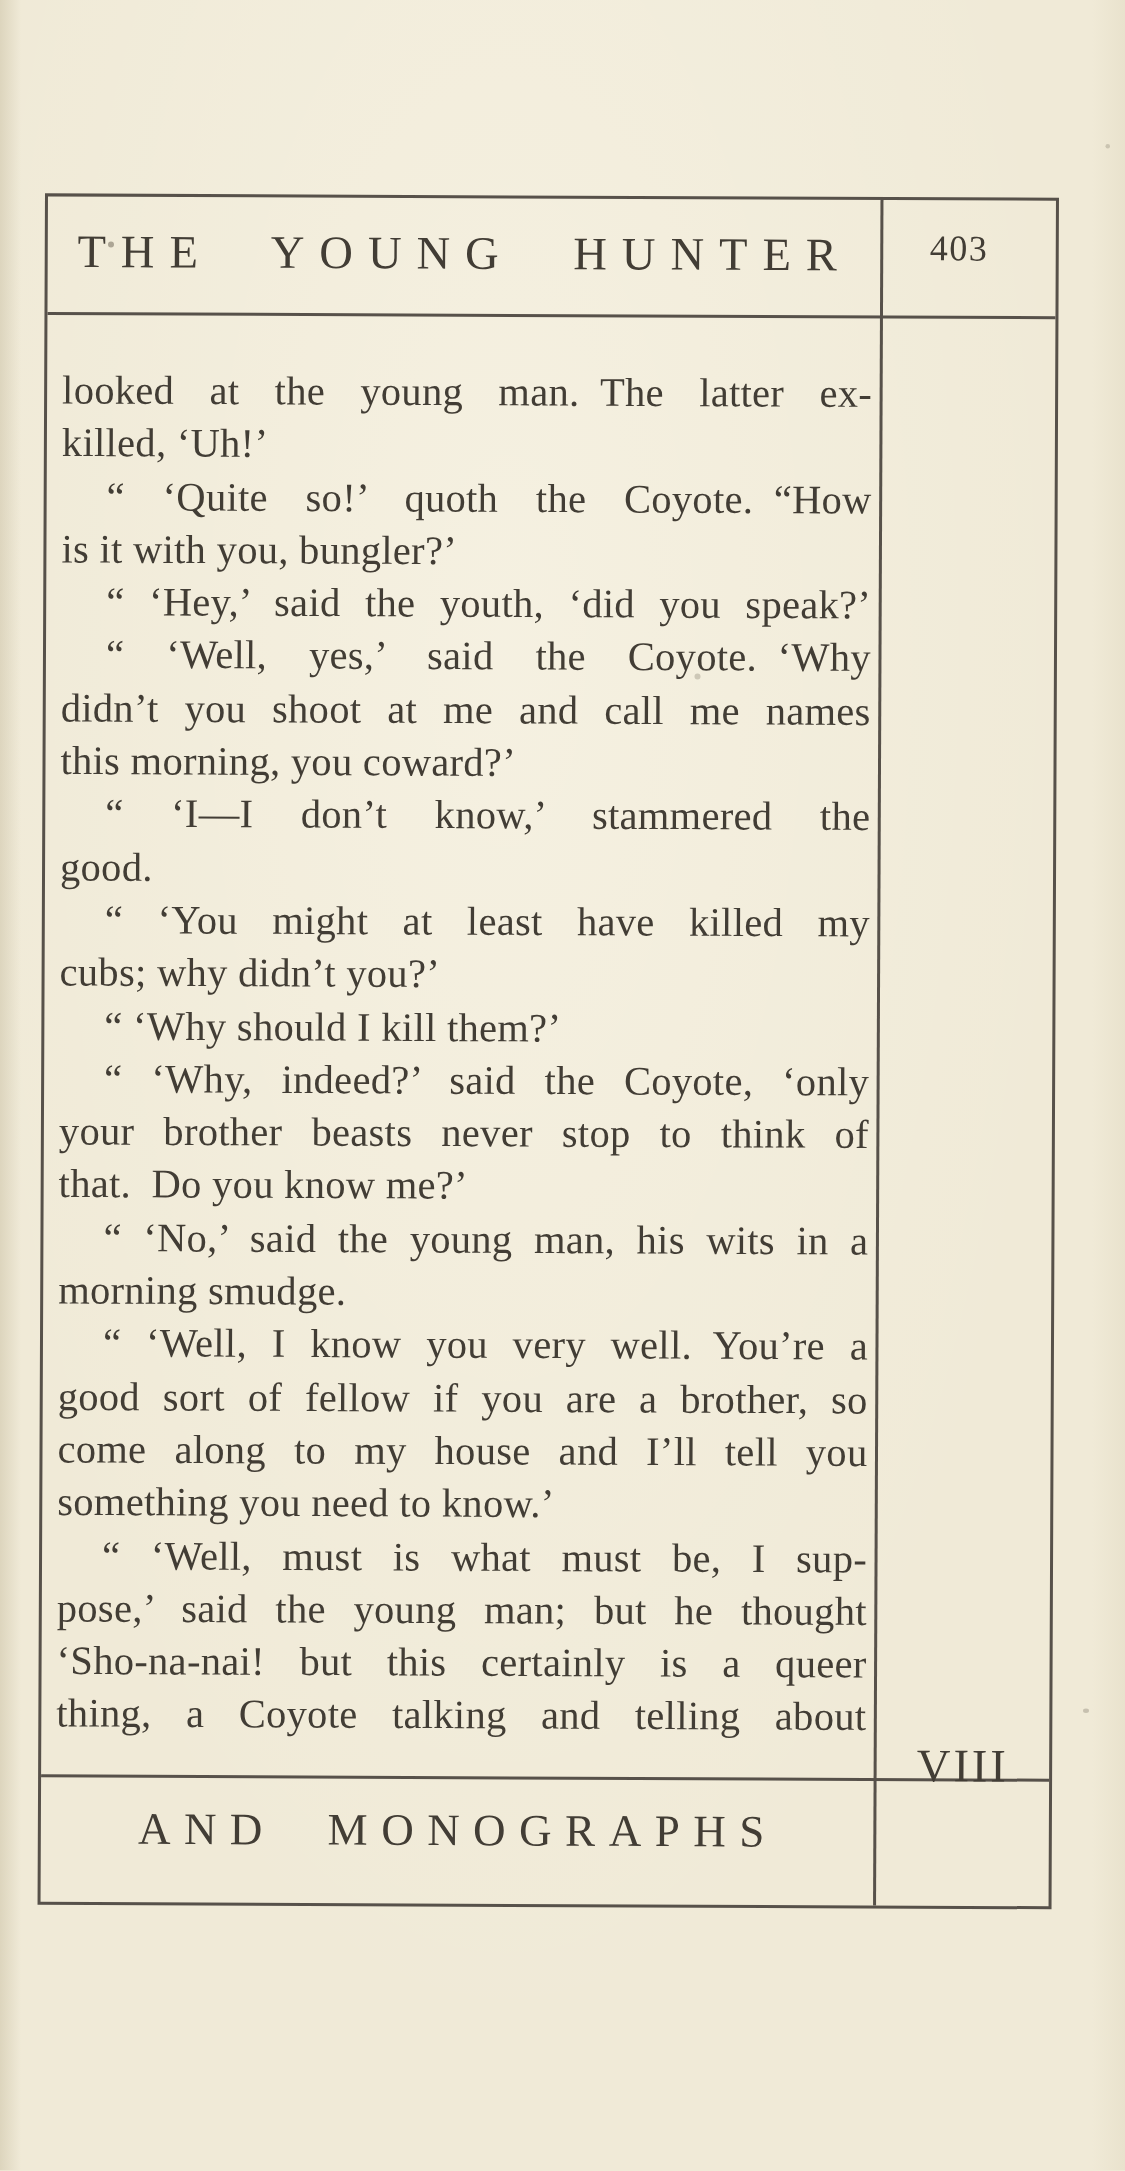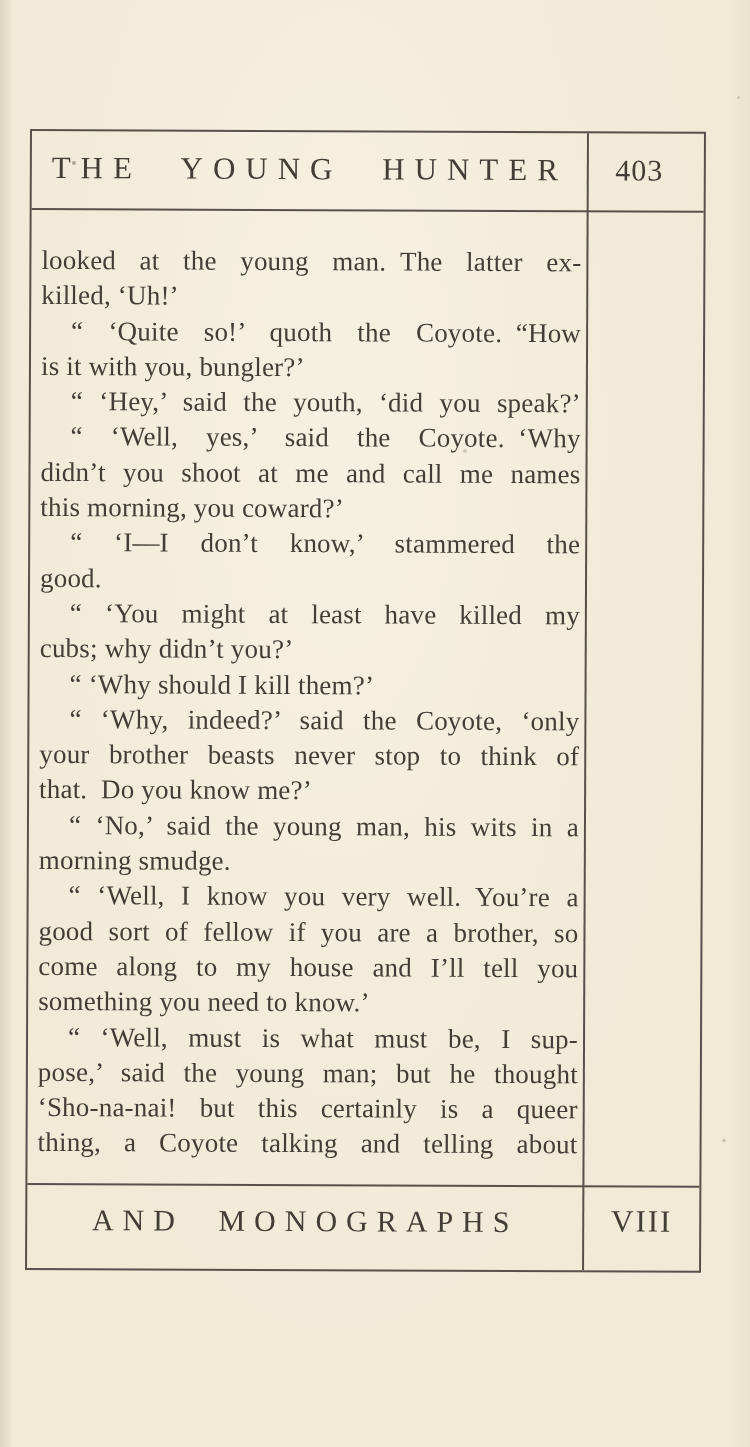--- a/index.html
+++ b/index.html
@@ -25,38 +25,38 @@
   .hline{position:absolute;left:0;right:0;height:2px;background:var(--rule,#57514a);}
   .hline.header{top:77px;}
   .hline.footer{top:1052px;}
   .running-title{
     position:absolute;left:0;top:19px;width:556px;text-align:center;
     font-size:31px;color:var(--ink,#423d35);
     letter-spacing:10px;word-spacing:22px;white-space:nowrap;
   }
   .folio{
     position:absolute;left:557px;top:20px;width:101px;text-align:center;
-    font-size:30px;color:var(--ink,#423d35);letter-spacing:1px;
+    font-size:24px;color:var(--ink,#423d35);letter-spacing:1px;
   }
   .body-text{
     position:absolute;left:10px;top:112px;width:540px;
     font-size:27px;line-height:35.3px;color:var(--ink,#423d35);
     letter-spacing:.2px;
   }
   .body-text .line{min-height:35.3px;text-align:left;}
   .body-text .line.just{text-align:justify;text-align-last:justify;}
   .body-text .line.indent{text-indent:30px;}
   .body-text .italic{}
   .footer-series{
     position:absolute;left:0;top:1072px;width:556px;text-align:center;
     font-size:30px;color:var(--ink,#423d35);
     letter-spacing:9px;word-spacing:18px;white-space:nowrap;
   }
   .footer-volume{
-    position:absolute;left:557px;top:1070px;width:115px;text-align:center;
+    position:absolute;left:557px;top:1026px;width:115px;text-align:center;
     font-size:31px;color:var(--ink,#423d35);letter-spacing:2px;
   }
   .speck{position:absolute;border-radius:50%;background:rgba(90,82,66,.45);}
   .speck.s1{left:72px;top:161px;width:4px;height:4px;}
   .speck.s2{left:737px;top:96px;width:3px;height:3px;opacity:.5;}
   .speck.s3{left:722px;top:1139px;width:4px;height:3px;opacity:.6;}
   .speck.s4{left:463px;top:449px;width:4px;height:4px;opacity:.55;}
 </style>
 </head>
 <body style="--paper: #f0ead7; --ink: #423d35; --rule: #57514a;">

